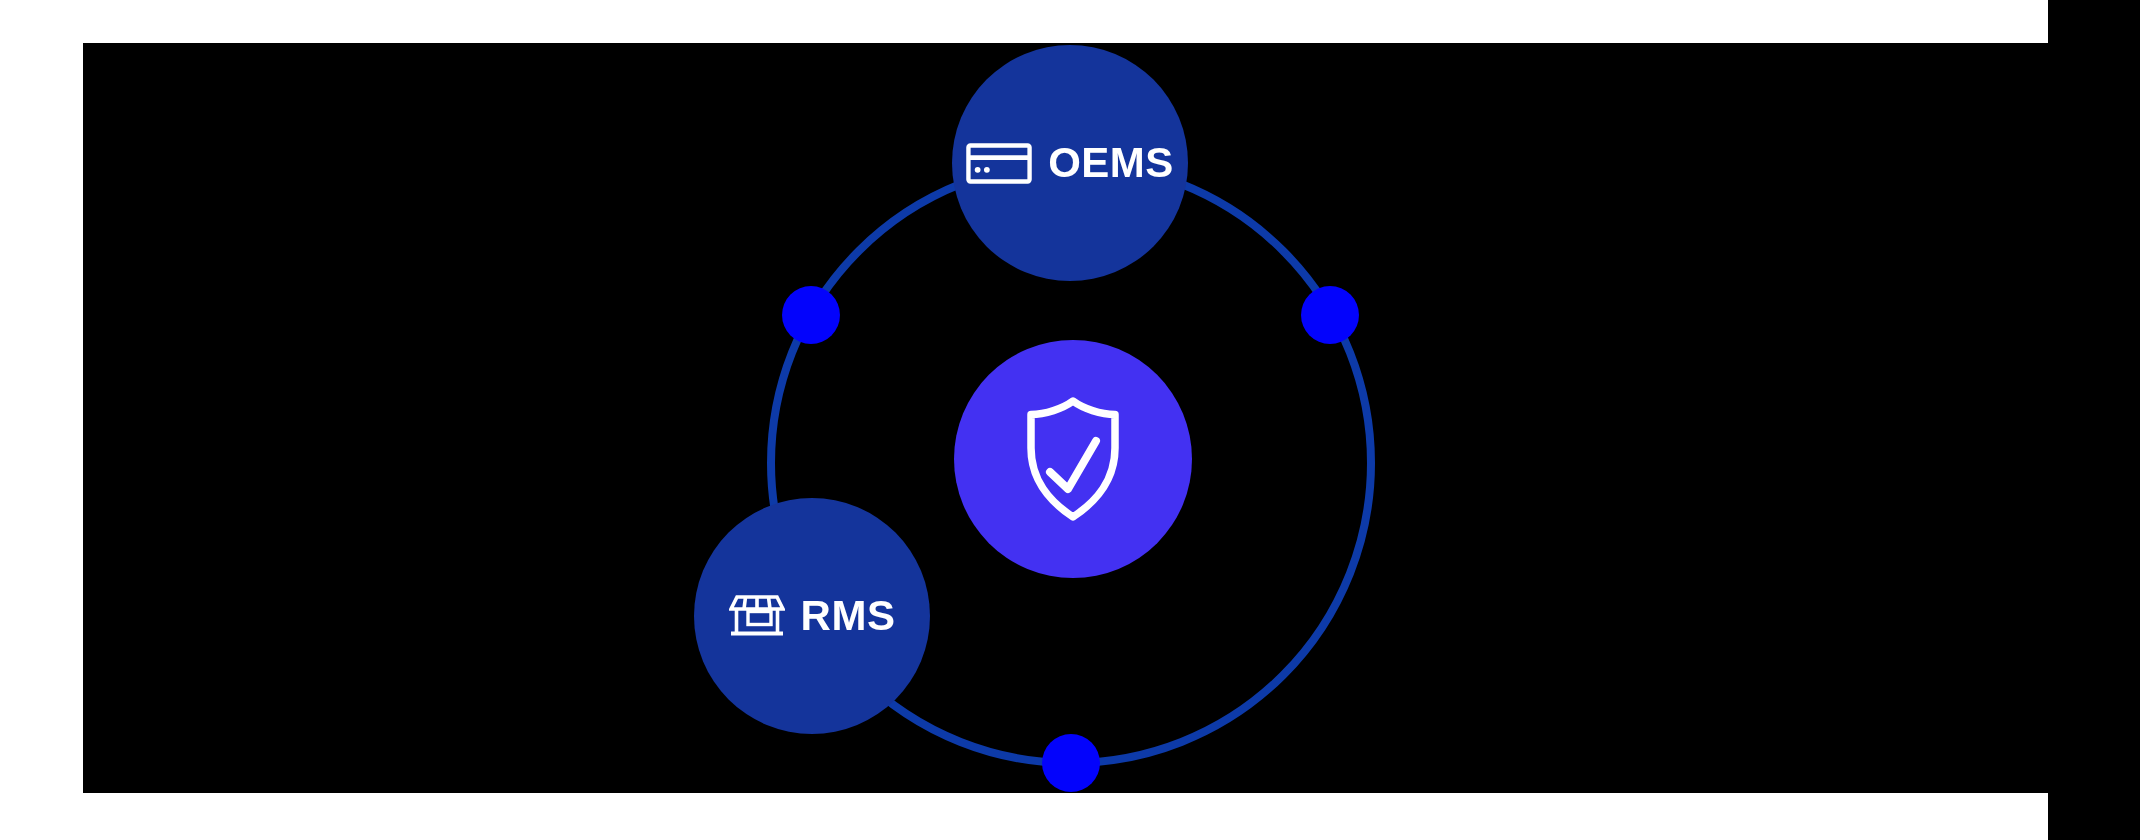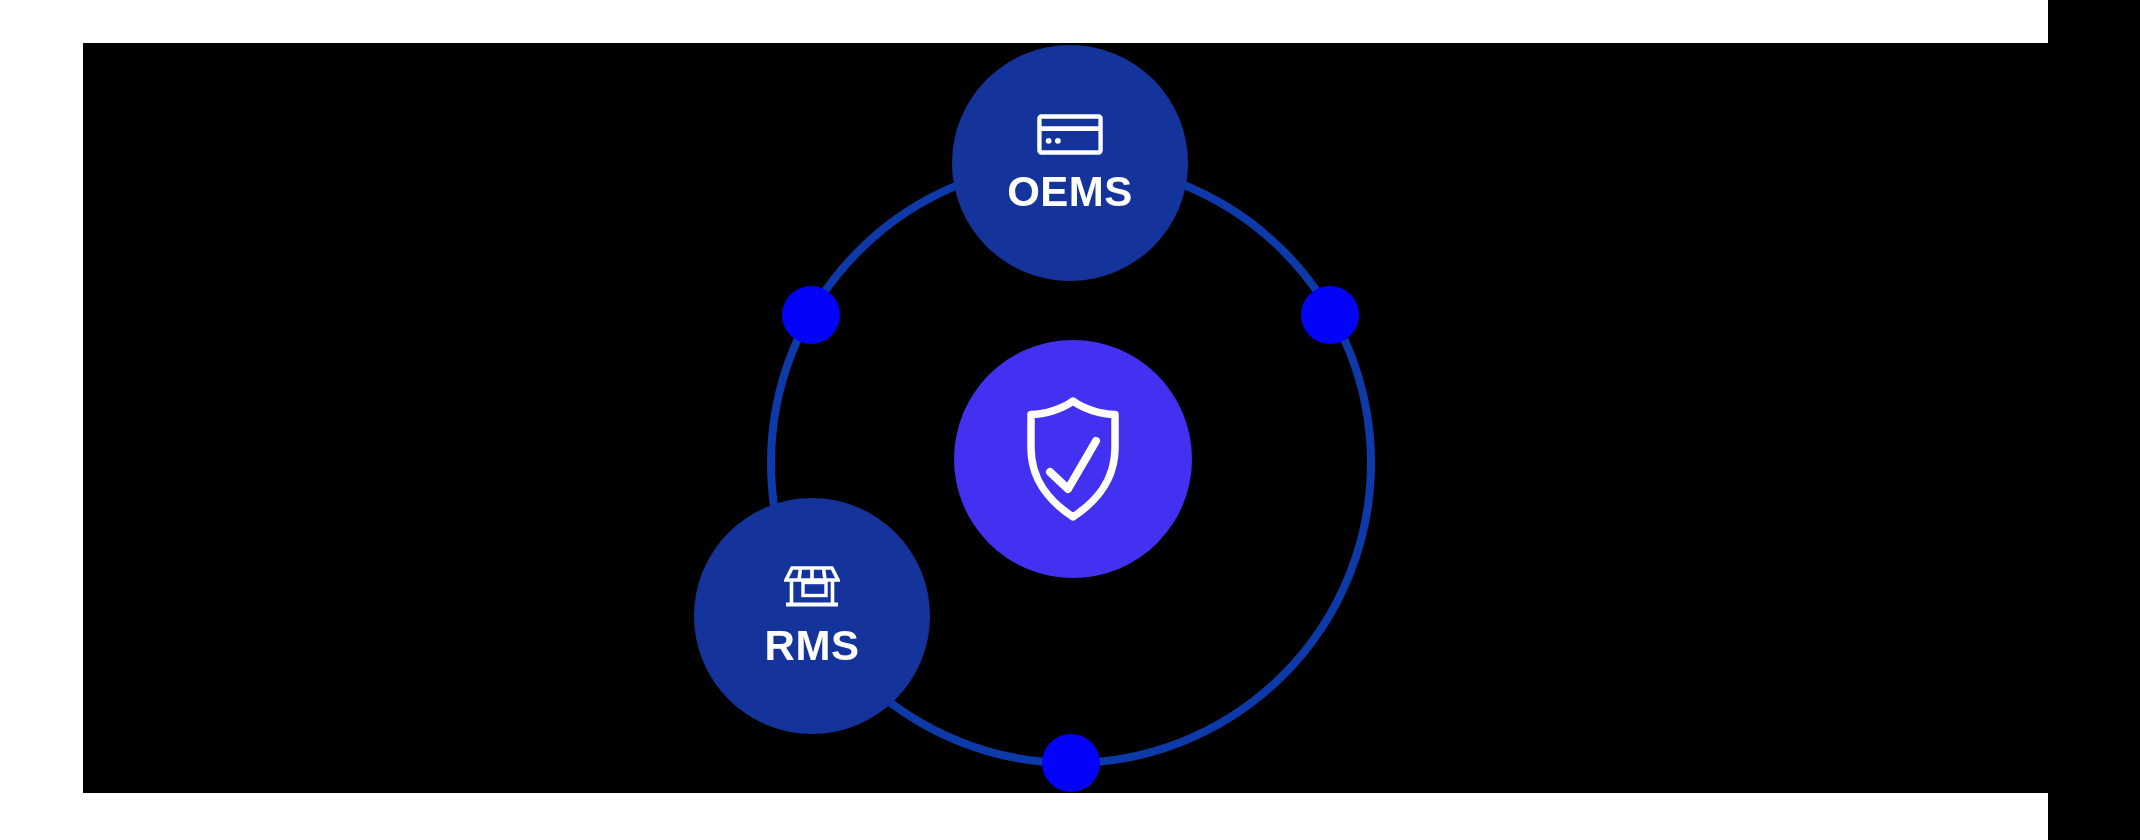--- a/index.html
+++ b/index.html
@@ -51,21 +51,21 @@
   .dot-bottom { left: 1042px; top: 734px; }
 
   
   .node {
     position: absolute;
     width: 236px; height: 236px;
     border-radius: 50%;
     background: var(--node-fill, #14349B);
     color: var(--icon-stroke, #ffffff);
     display: flex;
-    flex-direction: column;
+    flex-direction: row;
     align-items: center;
     justify-content: center;
     gap: 16px;
     z-index: 3;
   }
   .node-oems { left: 952px;  top: 45px;  }
   .node-rms  { left: 694px;  top: 498px; }
   .node-pms  { left: 1212px; top: 498px; }
 
   .node-label {

